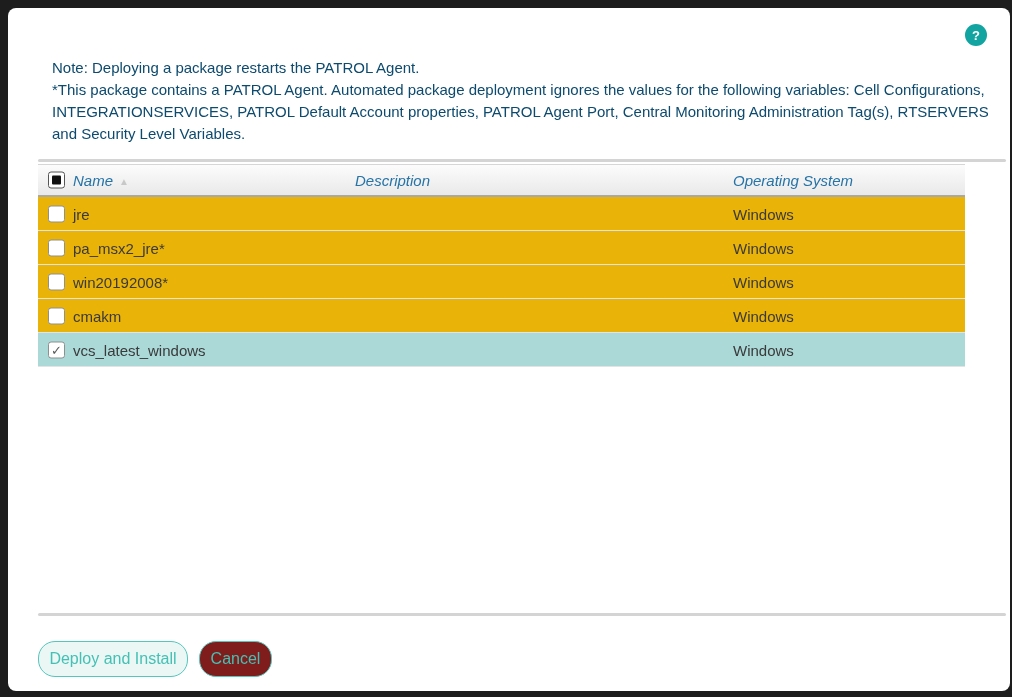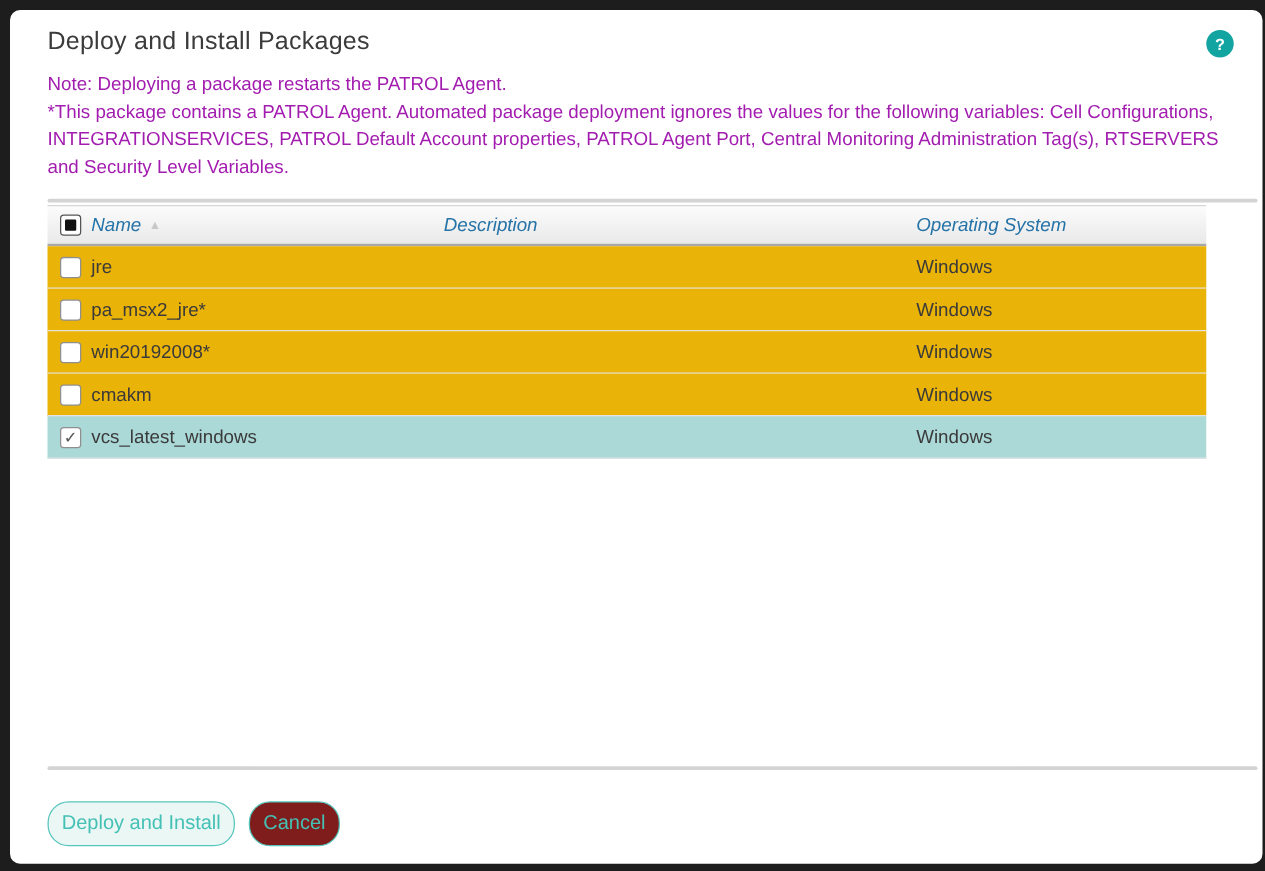--- a/index.html
+++ b/index.html
@@ -33,25 +33,25 @@
     background: #12a4a0;
     color: #ffffff;
     font-size: 13px;
     font-weight: bold;
     display: flex; align-items: center; justify-content: center;
     cursor: pointer;
     user-select: none;
   }
   .note {
     position: absolute;
-    left: 30px; top: 49px;
+    left: 44px; top: 49px;
     width: 948px;
     font-size: 15px;
     line-height: 22px;
-    color: #a21caf;
+    color: #0c4a6e;
   }
   .note p { margin: 0; }
   .rail {
     position: absolute;
     left: 30px;
     width: 968px; height: 3px;
     background: #d4d4d4;
     border-radius: 3px;
   }
   .rail-top { top: 151px; }
@@ -142,21 +142,20 @@
     box-sizing: border-box;
   }
   .btn-deploy { width: 150px; background: #eaf7f5; }
   .btn-cancel { width: 73px; background: #7f1d1d; }
 </style>
 </head>
 <body>
 
 <div class="dialog">
 
-  <div class="dialog-title">Deploy and Install Packages</div>
 
   <div class="help-btn">
     <span>?</span>
   </div>
 
   <div class="note">
     <p>Note: Deploying a package restarts the PATROL Agent.</p>
     <p>*This package contains a PATROL Agent. Automated package deployment ignores the values for the following variables: Cell Configurations, INTEGRATIONSERVICES, PATROL Default Account properties, PATROL Agent Port, Central Monitoring Administration Tag(s), RTSERVERS and Security Level Variables.</p>
   </div>
 

